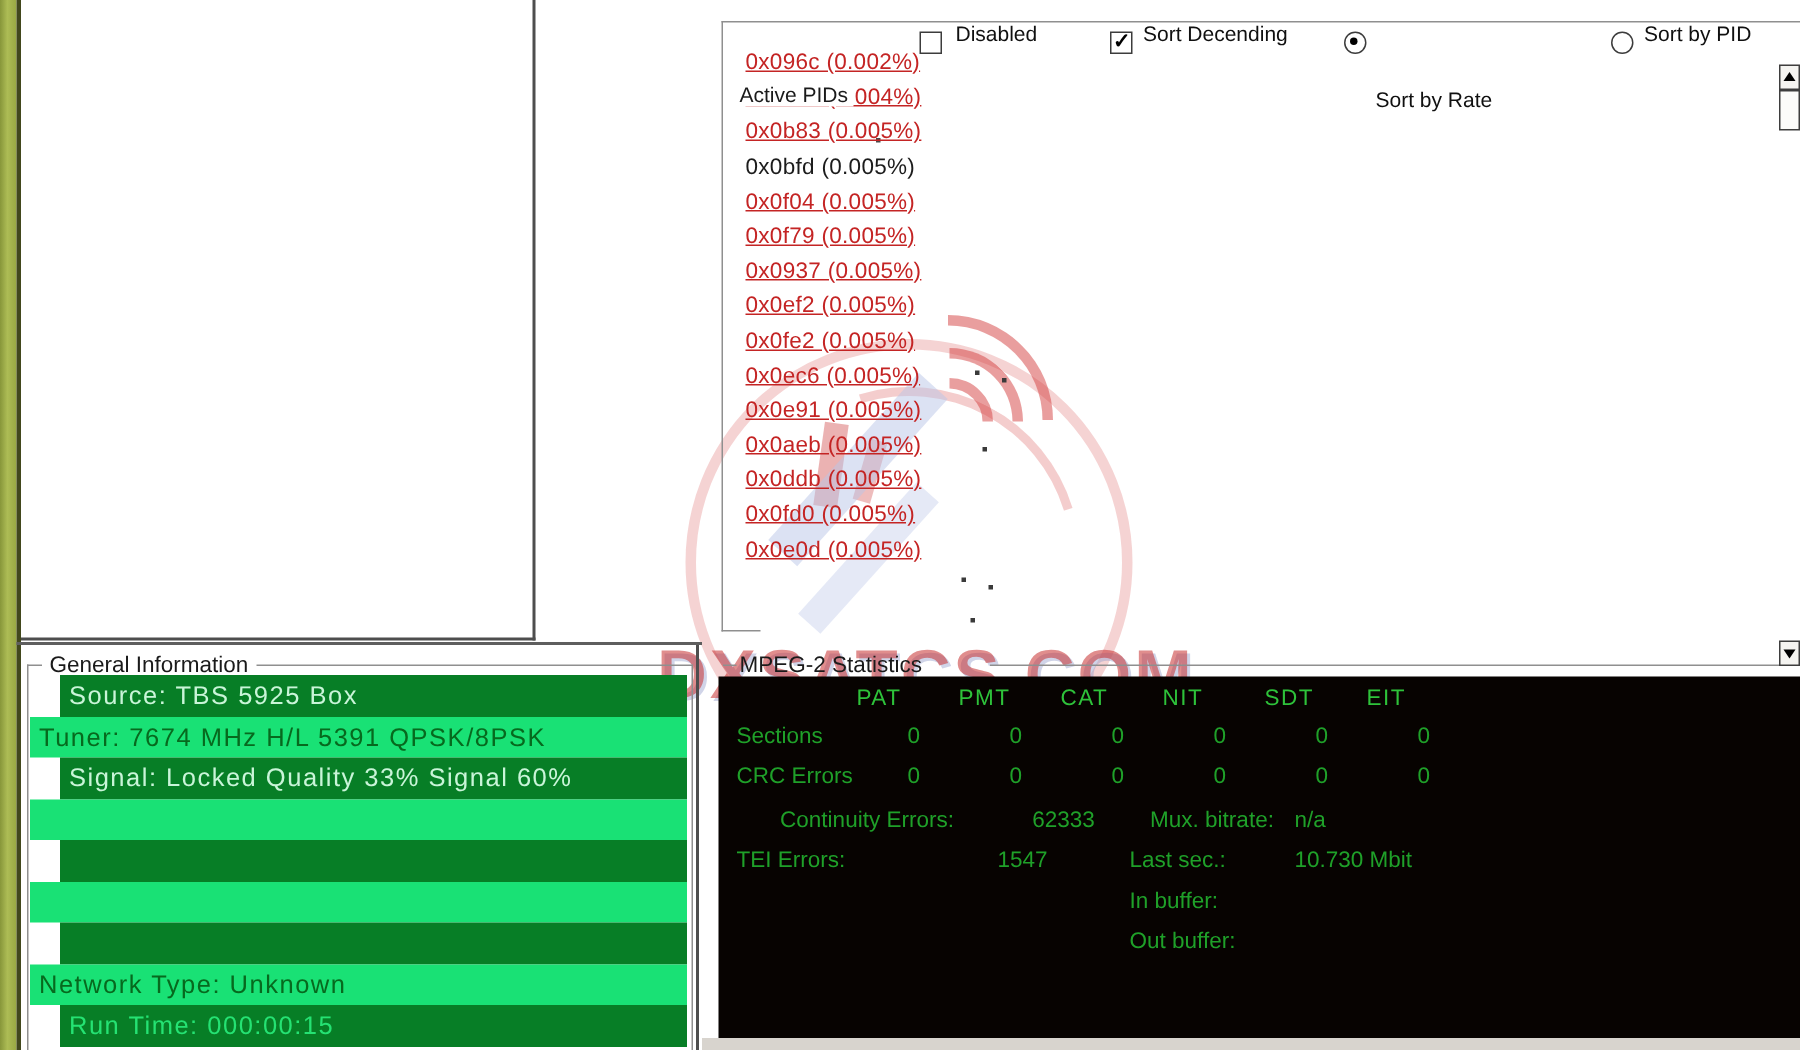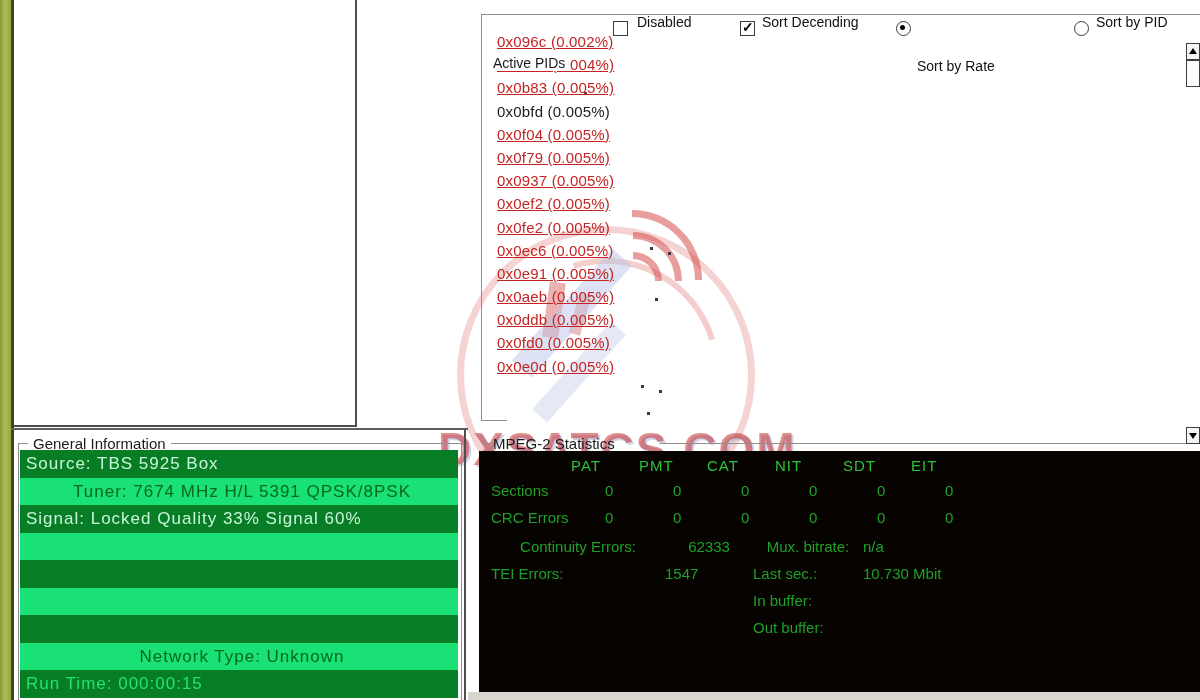--- a/index.html
+++ b/index.html
@@ -18,24 +18,24 @@
 
   .h-separator{left:11px;top:428px;width:457px;height:2px;background:#5e5e5e;z-index:2;}
   .bl-panel{left:14px;top:430px;width:450px;height:270px;border-right:2px solid #4e4e4e;z-index:2;}
 
   
   .gi-group-border{left:18px;top:443px;width:442px;height:256px;border:1px solid #8f8f8f;border-bottom:none;z-index:2;}
   .gi-title{left:28px;top:435px;background:#fff;padding:0 5px;font-size:15px;color:#1a1a1a;z-index:3;white-space:nowrap;}
   .gi-table{left:20px;top:450px;width:438px;z-index:3;}
   .gi-row{height:27.5px;line-height:27.5px;padding-left:6px;font-size:17px;letter-spacing:1px;
           white-space:nowrap;overflow:hidden;}
-  .shade-dark{background:var(--gi-dark,#077e26);}
+  .shade-dark{background:var(--gi-dark,#077e26);margin-left:20px;}
   .shade-bright{background:var(--gi-bright,#19e175);}
   .tone-pale{color:#c9f5d8;}
-  .tone-dark{color:#07691e;text-align:center;}
+  .tone-dark{color:#07691e;}
   .tone-bright{color:#25e273;}
 
   
   .ap-group-top{left:481px;top:14px;width:719px;height:1px;background:#8f8f8f;z-index:2;}
   .ap-group-left{left:481px;top:14px;width:1px;height:407px;background:#8f8f8f;z-index:2;}
   .ap-group-bottom{left:481px;top:420px;width:26px;height:1px;background:#8f8f8f;z-index:2;}
   .ap-title{left:489px;top:7px;background:#fff;padding:0 4px;font-size:14px;color:#1a1a1a;z-index:3;white-space:nowrap;margin-top:48px;}
 
   .ctl-label{position:absolute;z-index:5;font-size:14px;color:#101010;white-space:nowrap;}
   .checkbox{position:absolute;z-index:5;width:13px;height:13px;background:#fff;border:1px solid #3c3c3c;}

